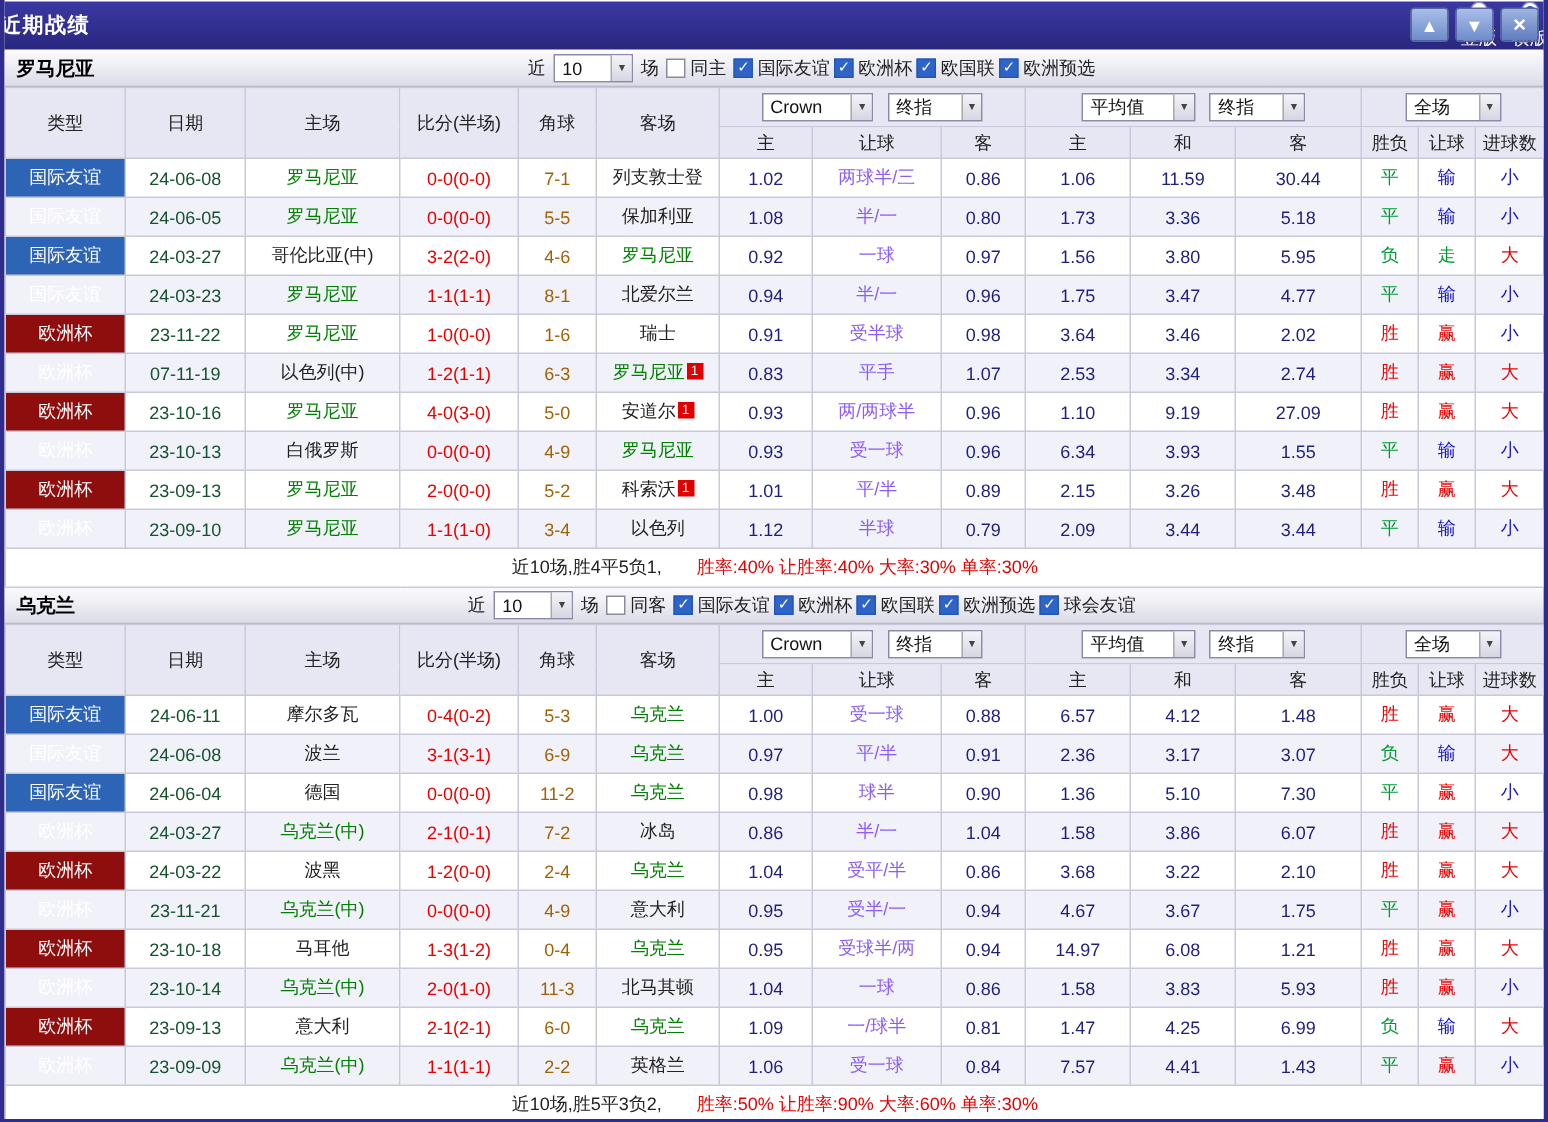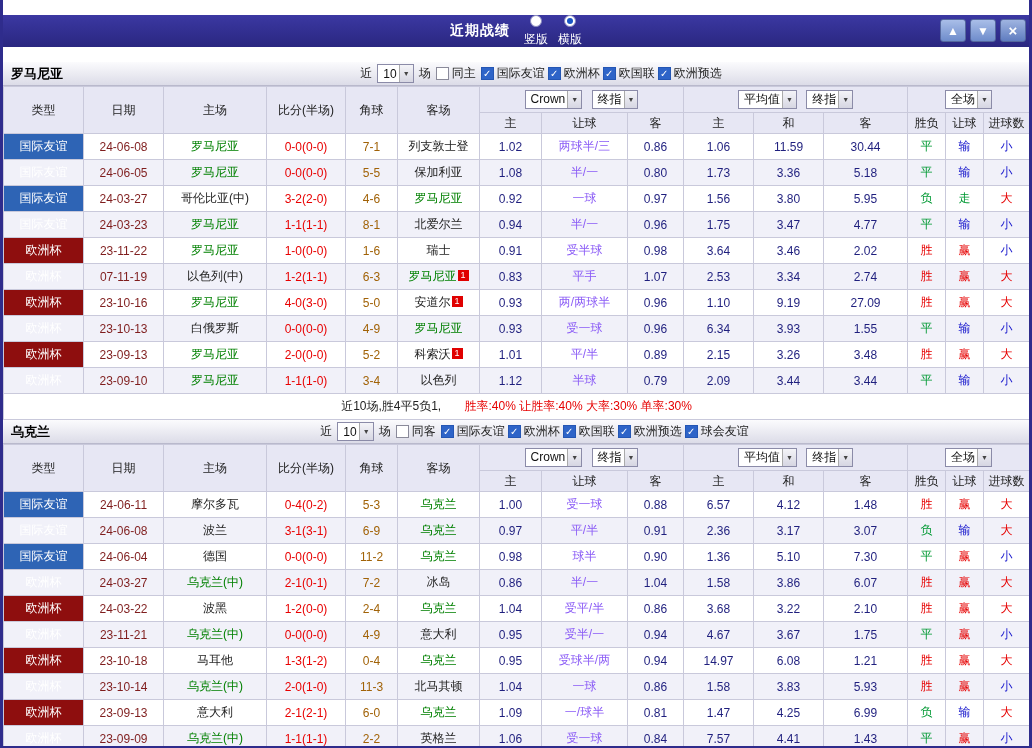--- a/index.html
+++ b/index.html
@@ -1,56 +1,56 @@
 <!DOCTYPE html>
 <html><head>
 <meta charset="utf-8">
 <style>
   * { margin:0; padding:0; box-sizing:border-box; }
   body { font-family:"Liberation Sans","DejaVu Sans",sans-serif; background:#fff; width:1032px; }
   .frame { width:1032px; height:748px; border-left:3px solid #2F2C8C; border-right:3px solid #2F2C8C; border-bottom:2px solid #2F2C8C; background:#fff; overflow:hidden; }
 
   
-  .titlebar { height:32px; margin:15px -3px; background:linear-gradient(#3B38A2,#2A2780); display:flex; align-items:center; justify-content:center; position:relative; color:#fff; }
+  .titlebar { height:32px; margin:1px -3px; background:linear-gradient(#3B38A2,#2A2780); display:flex; align-items:center; justify-content:space-between; position:relative; color:#fff; }
   .tb-title { font-size:14px; font-weight:bold; letter-spacing:1px; }
   .tb-radios { display:inline-flex; align-items:center; gap:10px; margin-left:14px; font-size:12px; }
   .radio { display:inline-flex; align-items:center; gap:4px; cursor:pointer;flex-direction:column; }
   .rdot { width:12px; height:12px; border-radius:50%; background:#fff; border:1px solid #8a8ac0; display:inline-block; position:relative; }
   .rdot.on::after { content:""; position:absolute; inset:2px; background:#1A56C4; border-radius:50%; }
   .tb-buttons { position:absolute; right:6px; top:4px; display:flex; gap:4px; }
   .tbbtn { width:26px; height:23px; border:1px solid #55689E; border-radius:3px; background:linear-gradient(#A9BEE8,#6E8CCB); color:#fff; font-size:12px; line-height:1; cursor:pointer; display:flex; align-items:center; justify-content:center; }
   .tbbtn.close { background:linear-gradient(#9FB4E0,#5F7CC0); font-size:15px; font-weight:bold; }
 
   
   .secbar { height:24px; background:linear-gradient(#FBFBFD,#DCDCE8); border-bottom:1px solid #B9B9CC; display:flex; align-items:center; padding:0 8px; font-size:12px; color:#222; }
   .secteam { font-weight:bold; font-size:13px; color:#000; }
   .filters { flex:1; display:flex; align-items:center; justify-content:center; gap:5px; }
   .cb { display:inline-flex; align-items:center; gap:3px; cursor:pointer; }
   .box { width:13px; height:13px; border:1px solid #8a8a9a; background:#fff; display:inline-flex; align-items:center; justify-content:center; font-size:10px; color:transparent; }
   .box.checked { background:#2E64C8; border-color:#2456B4; color:#fff; }
   .leagues { display:inline-flex; align-items:center; gap:1px; }
   .leagues .cb { margin-right:2px; }
 
   
-  .sel { display:inline-flex; align-items:center; background:#fff; border:1px solid #8b8ba8; height:19px; padding-left:5px; gap:2px; font-size:12px; color:#111; cursor:pointer; }
+  .sel { display:inline-flex; align-items:center; background:#fff; border:1px solid #8b8ba8; height:19px; padding-left:5px; gap:19px; font-size:12px; color:#111; cursor:pointer; }
   .sel .arr { font-size:7px; color:#444; background:linear-gradient(#f4f4f8,#d6d6e2); border-left:1px solid #aaa; height:100%; display:flex; align-items:center; padding:0 3px; }
 
   
   table.grid { border-collapse:collapse; width:1026px; table-layout:fixed; font-size:12px; }
   .grid th, .grid td { border:1px solid #C9C9DB; text-align:center; height:26px; padding:0 2px; overflow:hidden; white-space:nowrap; }
   .grid thead th { background:#E7E7F4; font-weight:normal; color:#222; }
   .grid thead tr.h2 th { height:21px; }
   .grid thead .grp { padding:2px 0; }
   .grid thead .grp .sel { margin:0 3px; }
 
   tbody tr.alt td { background:#F1F1F9; }
   td.type { color:#fff; }
   tbody td.t-friendly { background:#2E64B5; }
   tbody td.t-euro { background:#8E0E0E; }
-  td.date { color:#7f1d1d;margin-left:12px; }
+  td.date { color:#14532d;margin-left:12px; }
   td.team span.tn { color:#222; }
   td.team span.tn.focus { color:#008000; }
   td.score { color:#E80000;margin-left:16px; }
   td.corner { color:#a16207; }
   td.num { color:#1F1F7E; }
   td.hand { color:#8b5cf6; }
   .card { display:inline-block; min-width:11px; height:11px; line-height:11px; background:#E00000; color:#fff; font-size:9px; margin-left:1px; vertical-align:2px; padding:0 1px; }
   td.res.r-red { color:#E60000; }
   td.res.r-green { color:#009933; }
   td.res.r-blue { color:#1414CC; }

